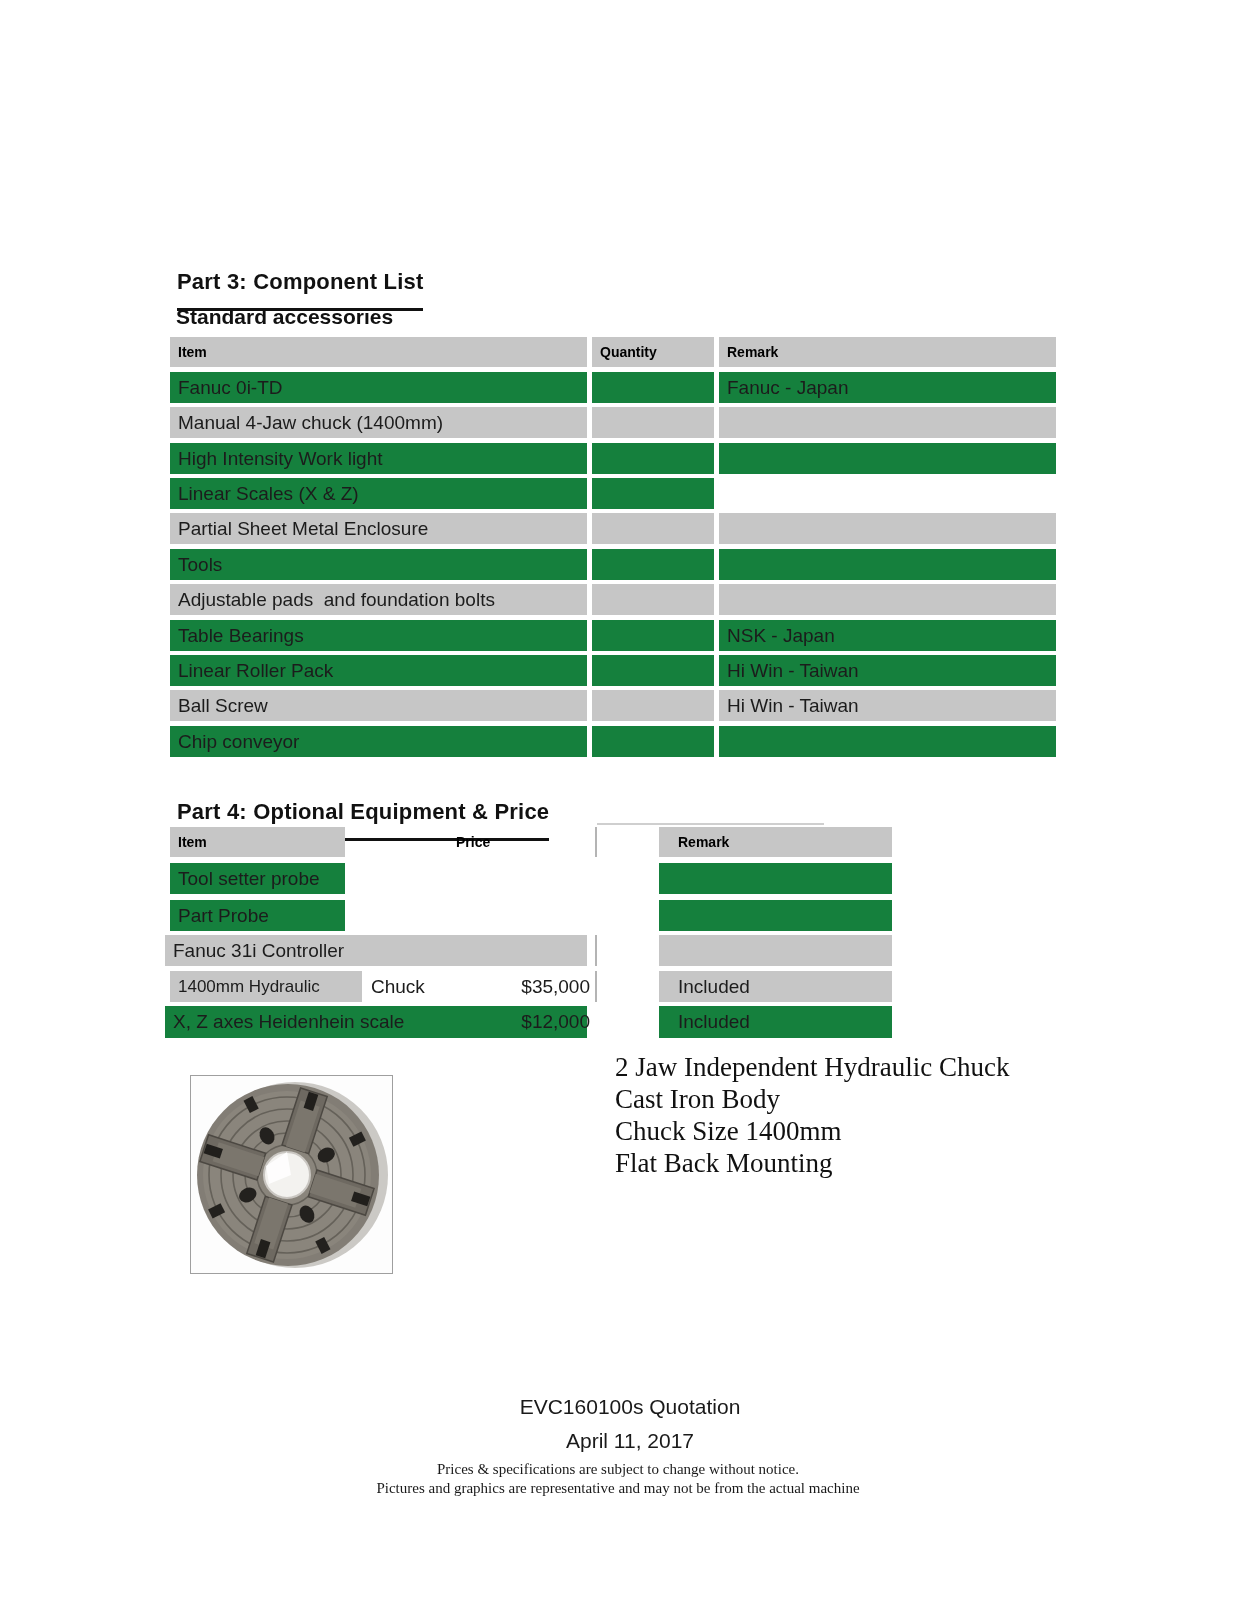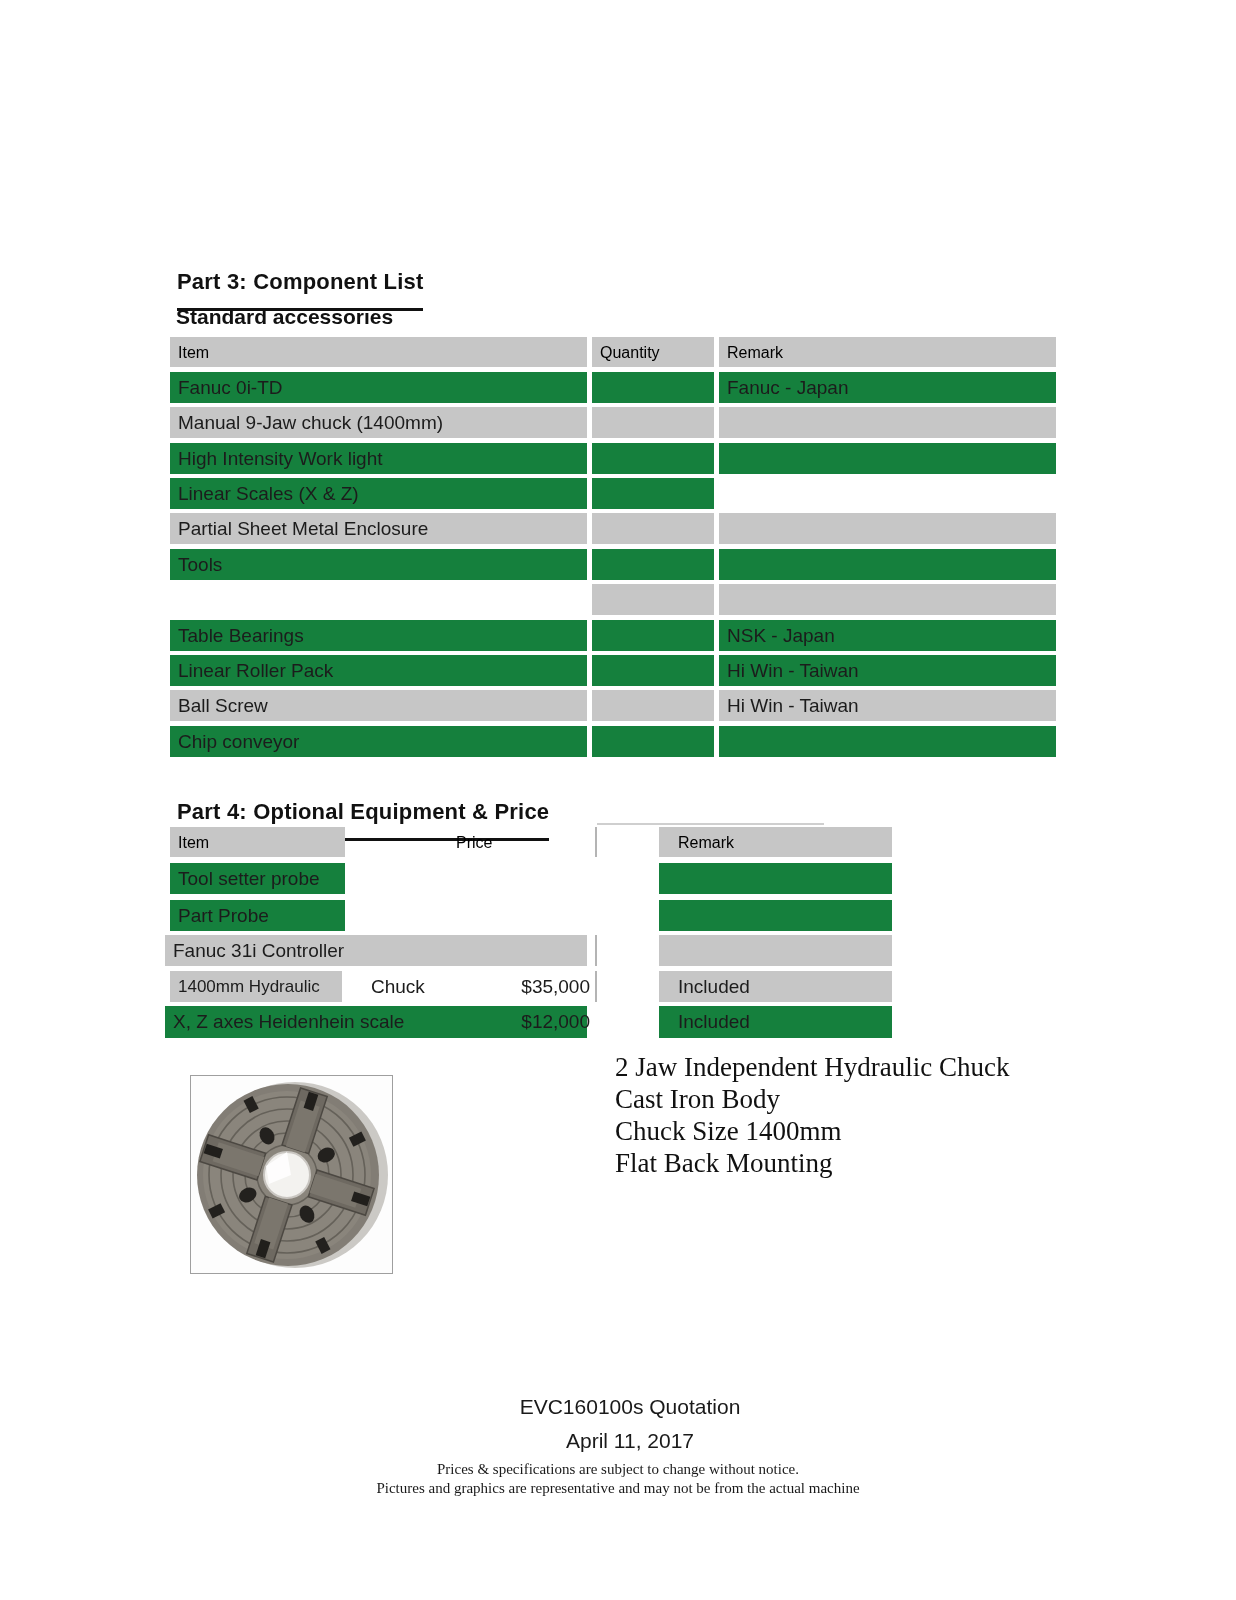--- a/index.html
+++ b/index.html
@@ -23,21 +23,21 @@
 
   
   .trow { position:absolute; left:0; width:1236px; height:31px; }
   .cell {
     position:absolute; top:0; height:100%;
     font-size:19px; line-height:31px; color:#1c1c1c;
     padding-left:8px; white-space:pre; overflow:hidden;
   }
   .light { background:#15803d; }
   .dark  { background:#c6c6c6; }
-  .hdr   { font-weight:normal; color:#000; font-size:16px; }
+  .hdr   { font-weight:bold; color:#000; font-size:14px; }
 
   
   .c3i { left:170px; width:417px; }
   .c3q { left:592px; width:122px; }
   .c3r { left:719px; width:337px; }
 
   
   .c4i-n { left:170px; width:175px; }         
   .c4i-w { left:165px; width:422px; }         
   .c4rem { left:659px; width:403px; width:233px; padding-left:19px; }
@@ -82,21 +82,21 @@
   <div class="cell c3q dark hdr">Quantity</div>
   <div class="cell c3r dark hdr">Remark</div>
 </div>
 
 <div class="trow" style="top:372px">
   <div class="cell c3i light">Fanuc 0i-TD</div>
   <div class="cell c3q light"></div>
   <div class="cell c3r light">Fanuc - Japan</div>
 </div>
 <div class="trow" style="top:407px">
-  <div class="cell c3i dark">Manual 9-Jaw chuck (1400mm)</div>
+  <div class="cell c3i dark">Manual 4-Jaw chuck (1400mm)</div>
   <div class="cell c3q dark"></div>
   <div class="cell c3r dark"></div>
 </div>
 <div class="trow" style="top:443px">
   <div class="cell c3i light">High Intensity Work light</div>
   <div class="cell c3q light"></div>
   <div class="cell c3r light"></div>
 </div>
 <div class="trow" style="top:478px">
   <div class="cell c3i light">Linear Scales (X &amp; Z)</div>
@@ -106,20 +106,21 @@
   <div class="cell c3i dark">Partial Sheet Metal Enclosure</div>
   <div class="cell c3q dark"></div>
   <div class="cell c3r dark"></div>
 </div>
 <div class="trow" style="top:549px">
   <div class="cell c3i light">Tools</div>
   <div class="cell c3q light"></div>
   <div class="cell c3r light"></div>
 </div>
 <div class="trow" style="top:584px">
+  <div class="cell c3i dark">Adjustable pads  and foundation bolts</div>
   <div class="cell c3q dark"></div>
   <div class="cell c3r dark"></div>
 </div>
 <div class="trow" style="top:620px">
   <div class="cell c3i light">Table Bearings</div>
   <div class="cell c3q light"></div>
   <div class="cell c3r light">NSK - Japan</div>
 </div>
 <div class="trow" style="top:655px">
   <div class="cell c3i light">Linear Roller Pack</div>
@@ -160,21 +161,21 @@
 </div>
 
 <div class="trow" style="top:935px">
   <div class="cell c4i-w dark">Fanuc 31i Controller</div>
   <div class="cell c4price"></div>
   <div class="cell c4rem dark"></div>
 </div>
 <div class="vseg" style="top:935px;height:31px"></div>
 
 <div class="trow" style="top:971px">
-  <div class="cell c4i-n dark small-label" style="width:172px">1400mm Hydraulic</div>
+  <div class="cell c4i-n dark small-label" style="width:192px">1400mm Hydraulic</div>
   <div class="cell" style="left:363px;width:120px">Chuck</div>
   <div class="cell c4price">$35,000</div>
   <div class="cell c4rem dark">Included</div>
 </div>
 <div class="vseg" style="top:971px;height:31px"></div>
 
 <div class="trow" style="top:1006px;height:32px">
   <div class="cell c4i-w light">X, Z axes Heidenhein scale</div>
   <div class="cell c4price">$12,000</div>
   <div class="cell c4rem light">Included</div>

